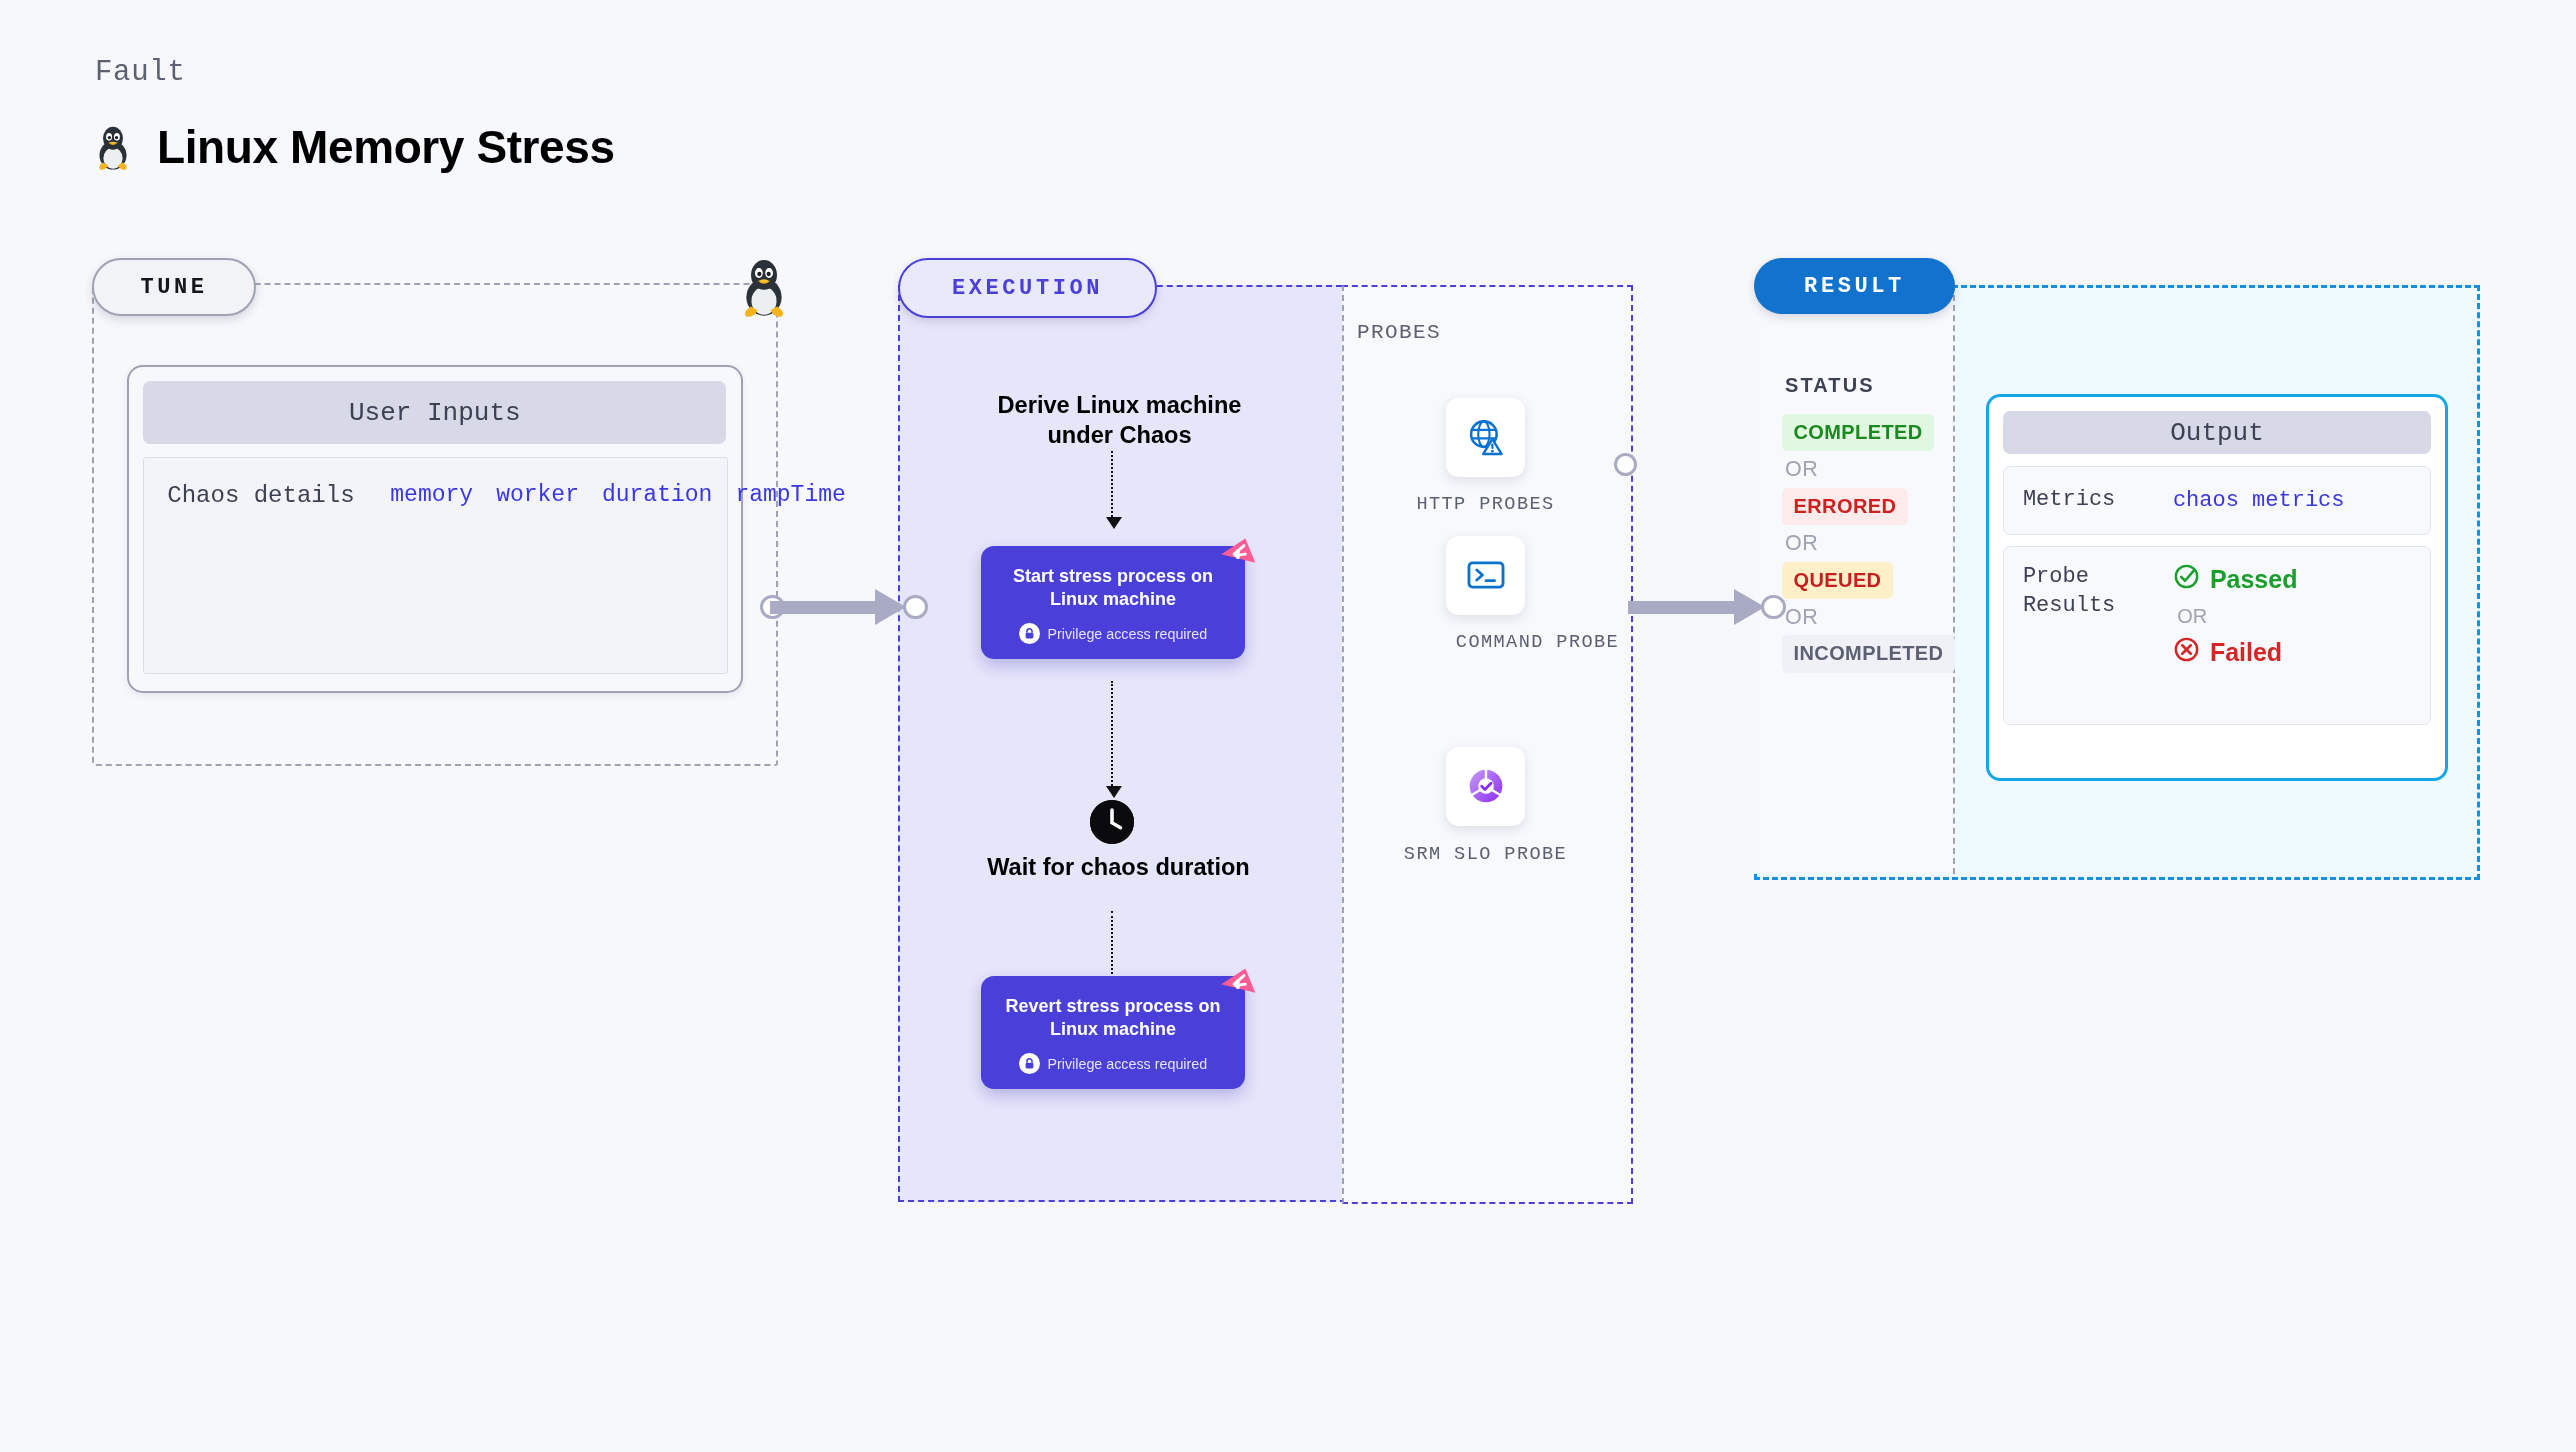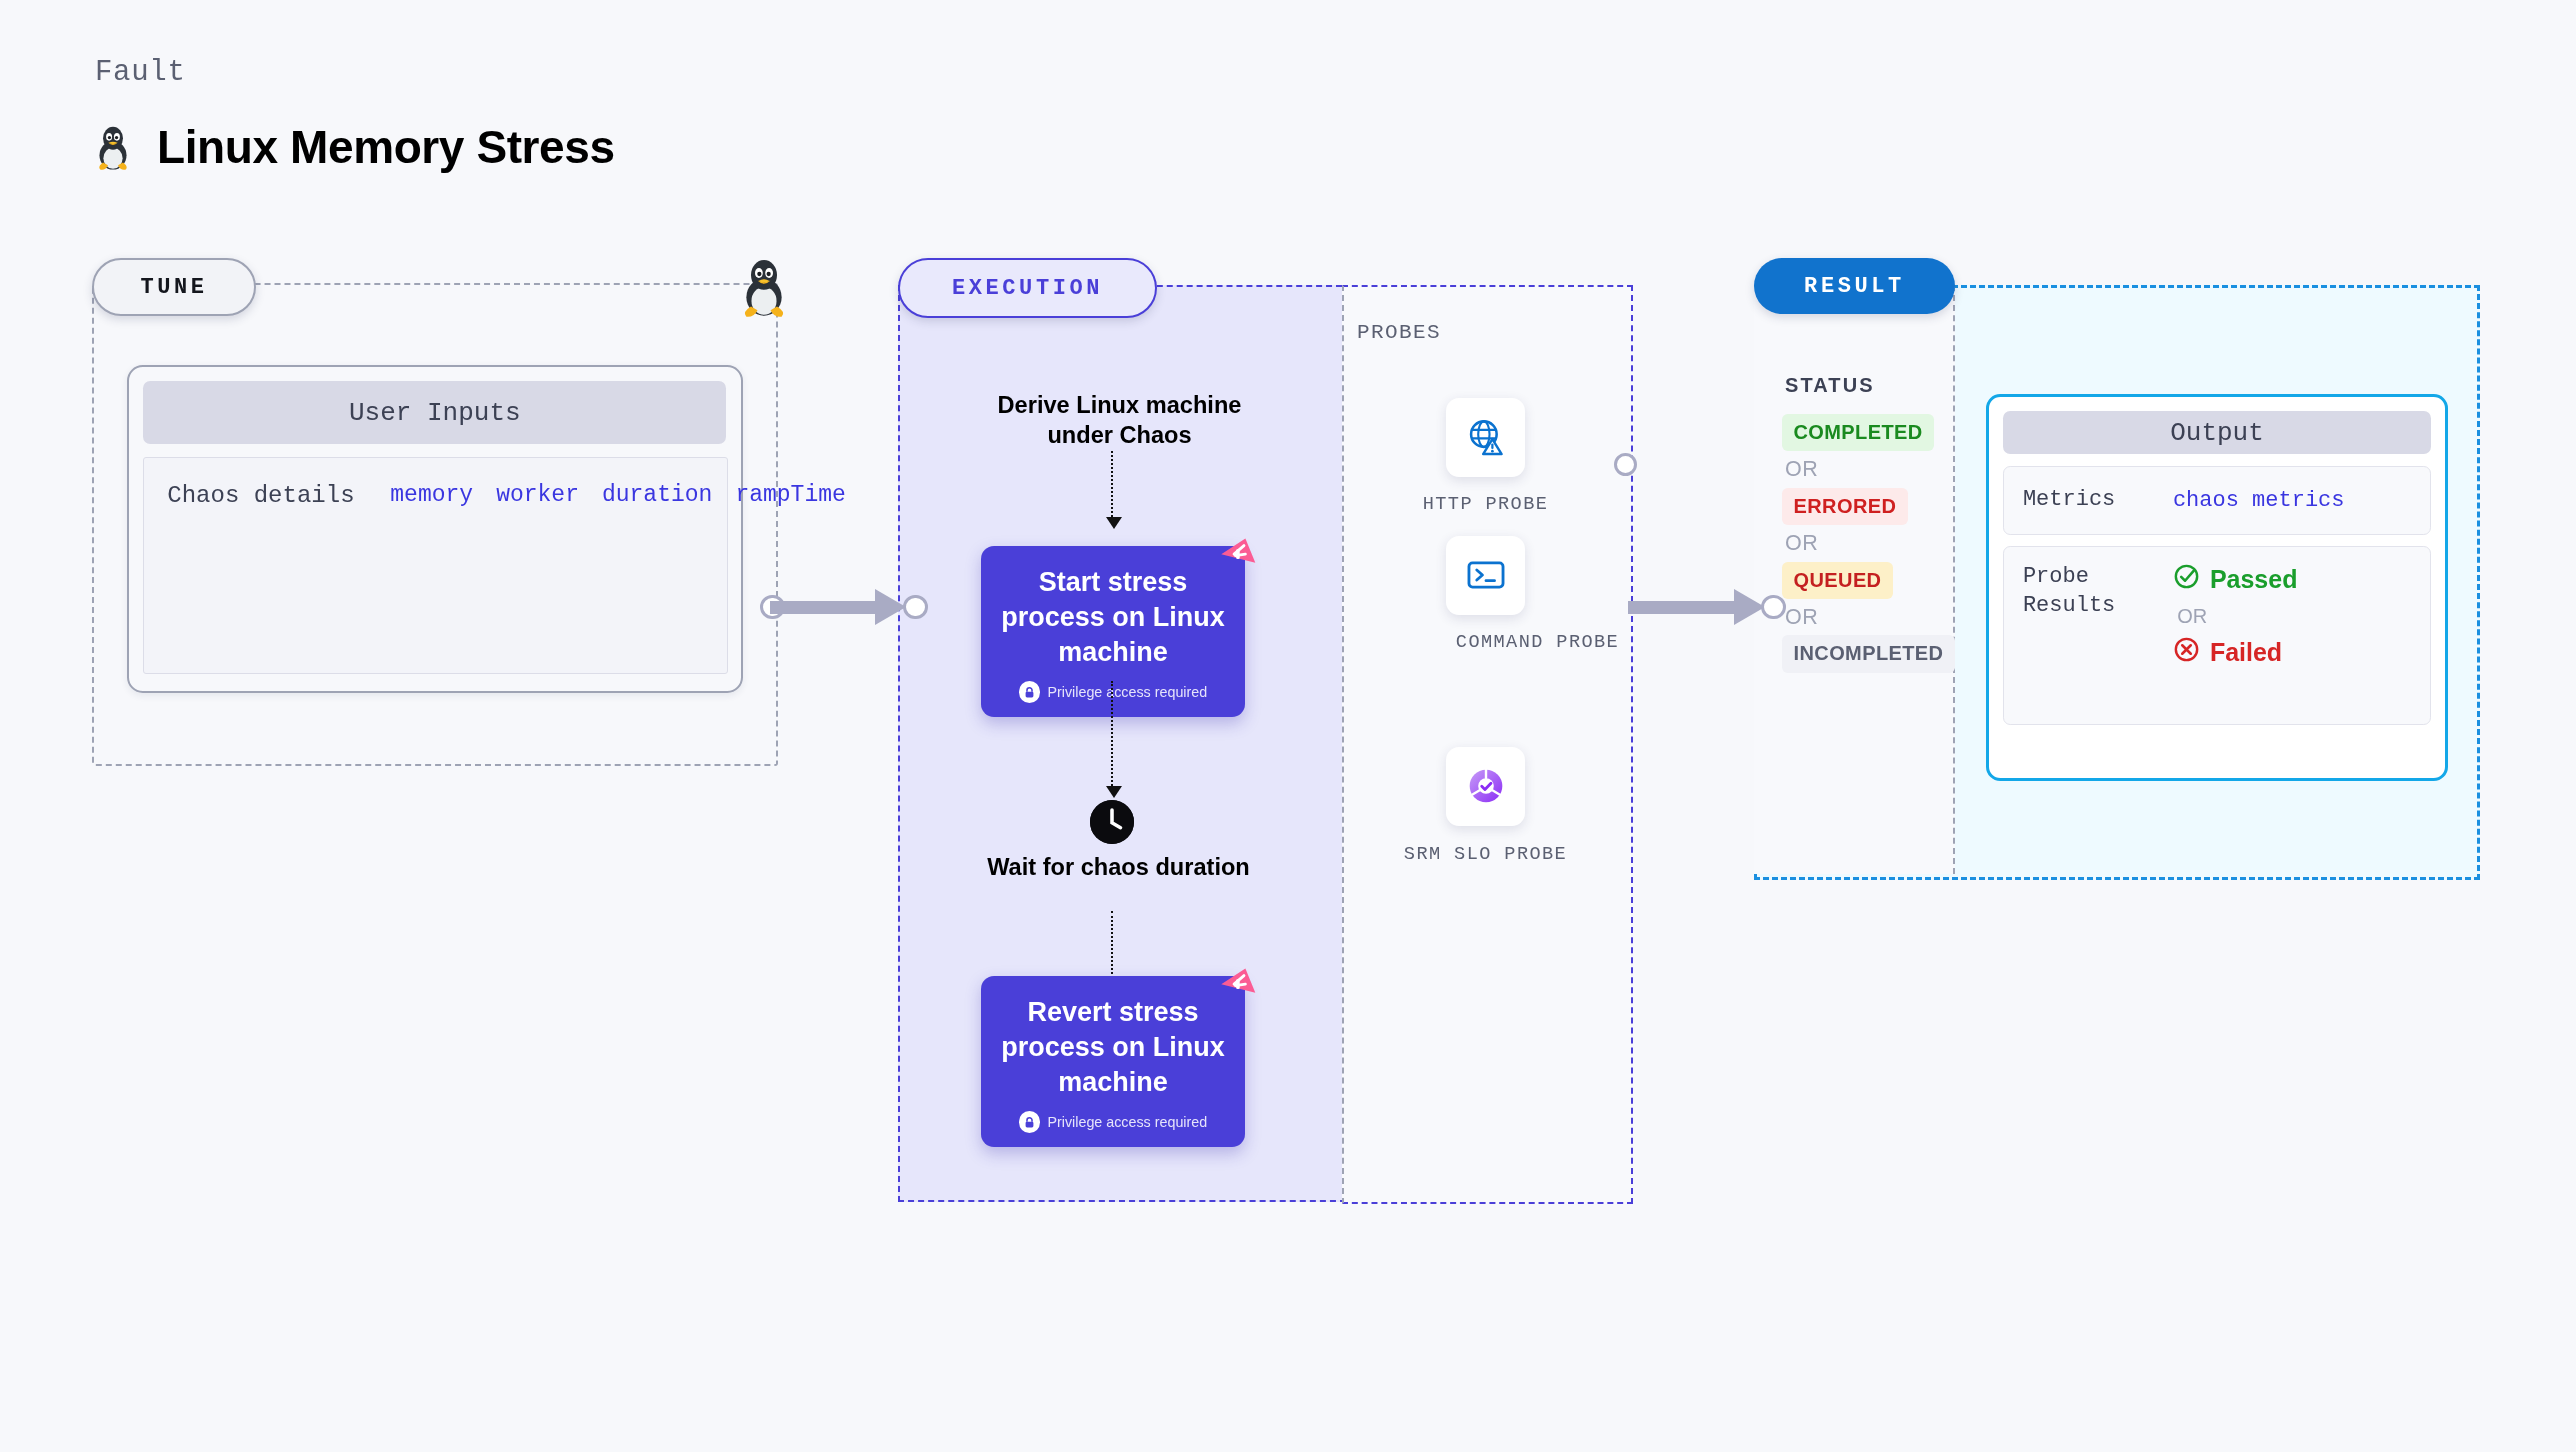--- a/index.html
+++ b/index.html
@@ -132,21 +132,21 @@
     content:"";position:absolute;left:-7.2px;bottom:-11.5px;
     width:0;height:0;border-left:8.6px solid transparent;
     border-right:8.6px solid transparent;border-top:12px solid #111;
   }
   .exec-card{
     position:absolute;width:264px;background:#4a3fd8;border-radius:13px;
     box-shadow:0 6.4px 15.8px rgba(60,50,180,.28);
     padding:18.6px 13px 14.3px;box-sizing:border-box;
   }
   .exec-card-title{
-    text-align:center;color:#fff;font-size:27px;font-weight:bold;line-height:1.3;
+    text-align:center;color:#fff;font-size:18px;font-weight:bold;line-height:1.3;
   }
   .exec-card-sub{
     display:flex;align-items:center;justify-content:center;gap:7.2px;
     margin-top:11.5px;color:#e6e4fb;font-size:14.3px;
   }
   .lock-badge{
     width:21.5px;height:21.5px;border-radius:50%;background:#fff;
     display:flex;align-items:center;justify-content:center;flex:0 0 auto;
   }
   .corner-badge{
@@ -348,21 +348,21 @@
     <svg width="44" height="44" viewBox="0 0 62 62">
       <circle cx="28" cy="27" r="18" fill="none" stroke="#0b72cf" stroke-width="3.6"></circle>
       <ellipse cx="28" cy="27" rx="8" ry="18" fill="none" stroke="#0b72cf" stroke-width="3"></ellipse>
       <path d="M11 21h34M11 33h34" stroke="#0b72cf" stroke-width="3" fill="none"></path>
       <path d="M40 34 L53 55 H27 Z" fill="#fff" stroke="#0b72cf" stroke-width="3.4" stroke-linejoin="round"></path>
       <rect x="38.4" y="40" width="3.2" height="8" rx="1.6" fill="#0b72cf"></rect>
       <circle cx="40" cy="51" r="1.9" fill="#0b72cf"></circle>
     </svg>
   </span>
 </div>
-<div class="probe-caption" style="left:1378px;top:492px;">HTTP PROBE</div>
+<div class="probe-caption" style="left:1378px;top:492px;">HTTP PROBES</div>
 
 <div class="probe-card" style="left:1446px;top:536px;">
   <span>
     <svg width="44" height="44" viewBox="0 0 62 62">
       <rect x="7" y="14" width="48" height="34" rx="5" fill="none" stroke="#0b72cf" stroke-width="4"></rect>
       <path d="M18 24 L26 31 L18 38" stroke="#0b72cf" stroke-width="4" fill="none" stroke-linecap="round" stroke-linejoin="round"></path>
       <path d="M31 39 H43" stroke="#0b72cf" stroke-width="4" stroke-linecap="round"></path>
     </svg>
   </span>
 </div>

